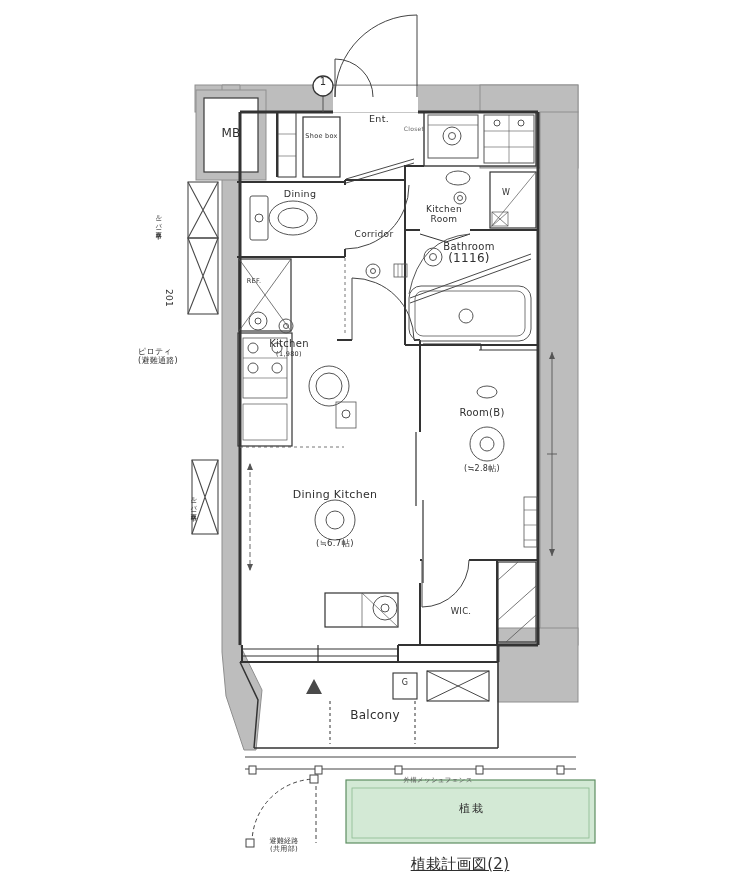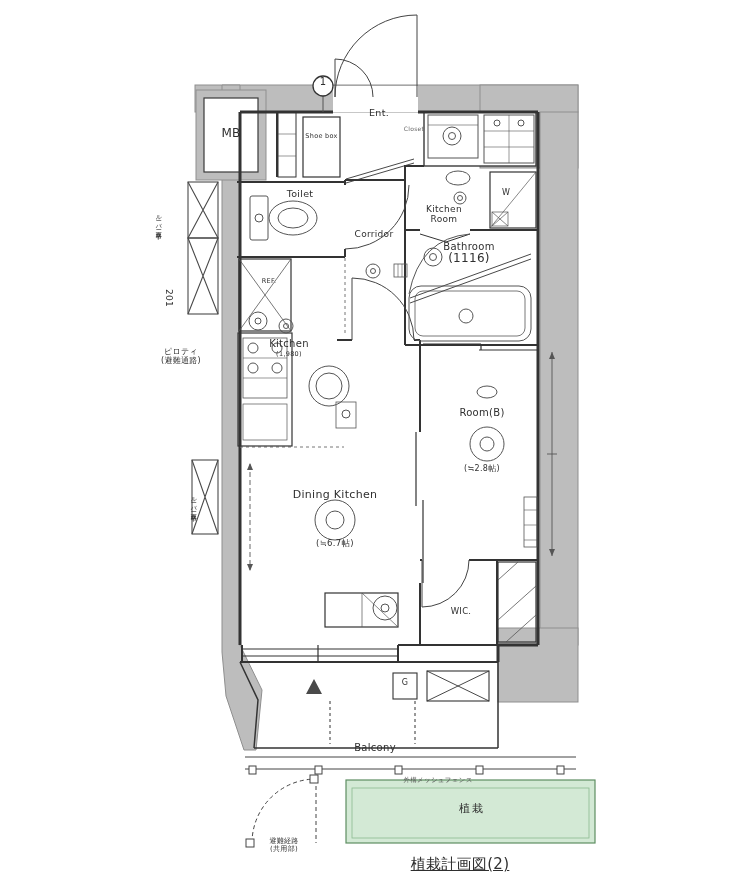--- a/index.html
+++ b/index.html
@@ -178,61 +178,61 @@
 
     <circle cx="323" cy="86" r="10" fill="#fff" stroke="#333" stroke-width="1.3"></circle>
   </svg>
 
   <div class="lbl" style="left:204px;top:127px;width:54px;font-size:12px;">MB</div>
 
   <div class="lbl" style="left:313px;top:76px;width:20px;font-size:10px;">1</div>
 
   <div class="lbl" style="left:302px;top:133px;width:39px;font-size:6.5px;">Shoe box</div>
 
-  <div class="lbl" style="left:358px;top:108px;width:42px;font-size:9.5px;">Ent.</div>
+  <div class="lbl" style="left:358px;top:114px;width:42px;font-size:9.5px;">Ent.</div>
   <div class="lbl" style="left:396px;top:126px;width:36px;font-size:6px;color:#666;">Closet</div>
 
-  <div class="lbl" style="left:272px;top:189px;width:56px;font-size:9.5px;">Toilet</div>
+  <div class="lbl" style="left:272px;top:189px;width:56px;font-size:9.5px;">Dining</div>
 
   <div class="lbl" style="left:346px;top:229px;width:56px;font-size:9px;">Corridor</div>
 
   <div class="lbl" style="left:415px;top:204px;width:58px;font-size:9px;">Kitchen Room</div>
 
   <div class="lbl" style="left:496px;top:189px;width:20px;font-size:8px;">W</div>
 
   <div class="lbl" style="left:440px;top:241px;width:58px;font-size:10px;">Bathroom</div>
   <div class="lbl" style="left:440px;top:252px;width:58px;font-size:12px;">(1116)</div>
 
-  <div class="lbl" style="left:240px;top:278px;width:28px;font-size:6.5px;padding-left:15px;">REF.</div>
+  <div class="lbl" style="left:240px;top:278px;width:28px;font-size:6.5px;">REF.</div>
 
   <div class="lbl" style="left:256px;top:338px;width:66px;font-size:10px;">Kitchen</div>
   <div class="lbl" style="left:256px;top:351px;width:66px;font-size:6.5px;">(1,980)</div>
 
   <div class="lbl" style="left:280px;top:489px;width:110px;font-size:11px;">Dining Kitchen</div>
   <div class="lbl" style="left:289px;top:539px;width:92px;font-size:8.5px;">(≒6.7帖)</div>
 
   <div class="lbl" style="left:443px;top:407px;width:78px;font-size:10px;">Room(B)</div>
   <div class="lbl" style="left:446px;top:465px;width:72px;font-size:8px;">(≒2.8帖)</div>
 
   <div class="lbl" style="left:438px;top:586px;width:46px;font-size:8.5px;margin-top:21px;">WIC.</div>
 
   <div class="lbl" style="left:397px;top:679px;width:16px;font-size:8px;">G</div>
 
-  <div class="lbl" style="left:330px;top:709px;width:90px;font-size:10px;margin-top:33px;">Balcony</div>
+  <div class="lbl" style="left:330px;top:709px;width:90px;font-size:12px;">Balcony</div>
 
   <div class="lbl" style="left:448px;top:803px;width:48px;font-size:11px;letter-spacing:2px;">植栽</div>
 
   <div class="lbl" style="left:372px;top:777px;width:132px;font-size:6.5px;color:#555;">外構メッシュフェンス</div>
 
   <div class="lbl" style="left:396px;top:856px;width:128px;font-size:15px;text-decoration:underline;">植栽計画図(2)</div>
 
   <div class="lbl" style="left:256px;top:838px;width:56px;font-size:7px;">避難経路
 (共用部)</div>
 
-  <div class="lbl" style="left:138px;top:348px;width:62px;font-size:8px;text-align:center;margin-left:12px;">ピロティ
+  <div class="lbl" style="left:138px;top:348px;width:62px;font-size:8px;text-align:left;">ピロティ
 (避難通路)</div>
 
   <div class="lbl vert" style="left:155px;top:183px;height:74px;font-size:6px;">ルーバー面格子</div>
 
   <div class="lbl rot" style="left:156px;top:293px;width:26px;font-size:9px;">201</div>
 
   <div class="lbl vert" style="left:190px;top:462px;height:80px;font-size:6px;">ルーバー面格子</div>
 
 </div>
 

